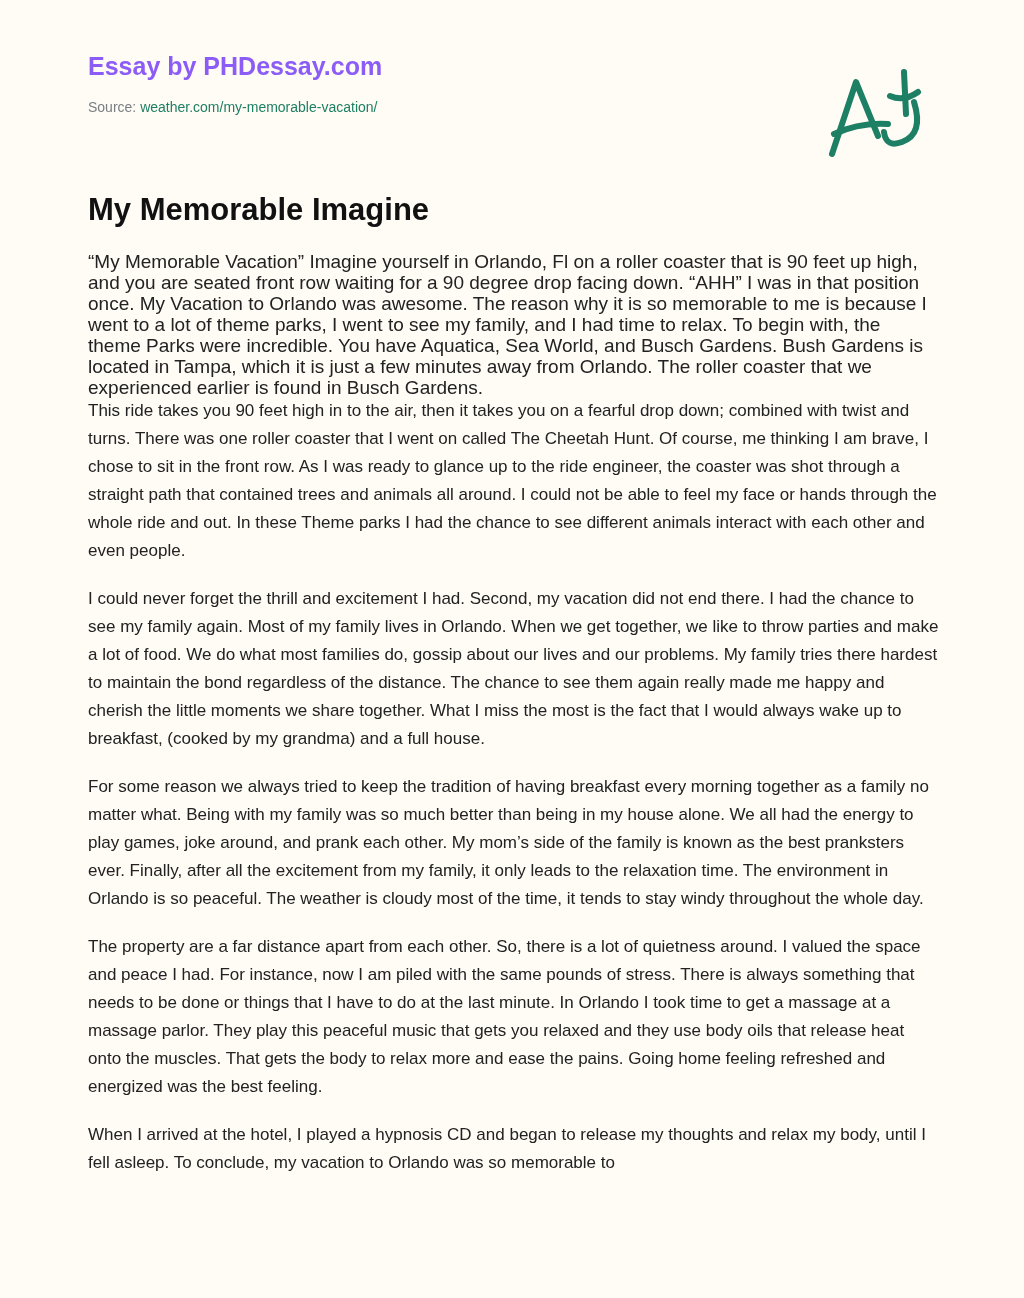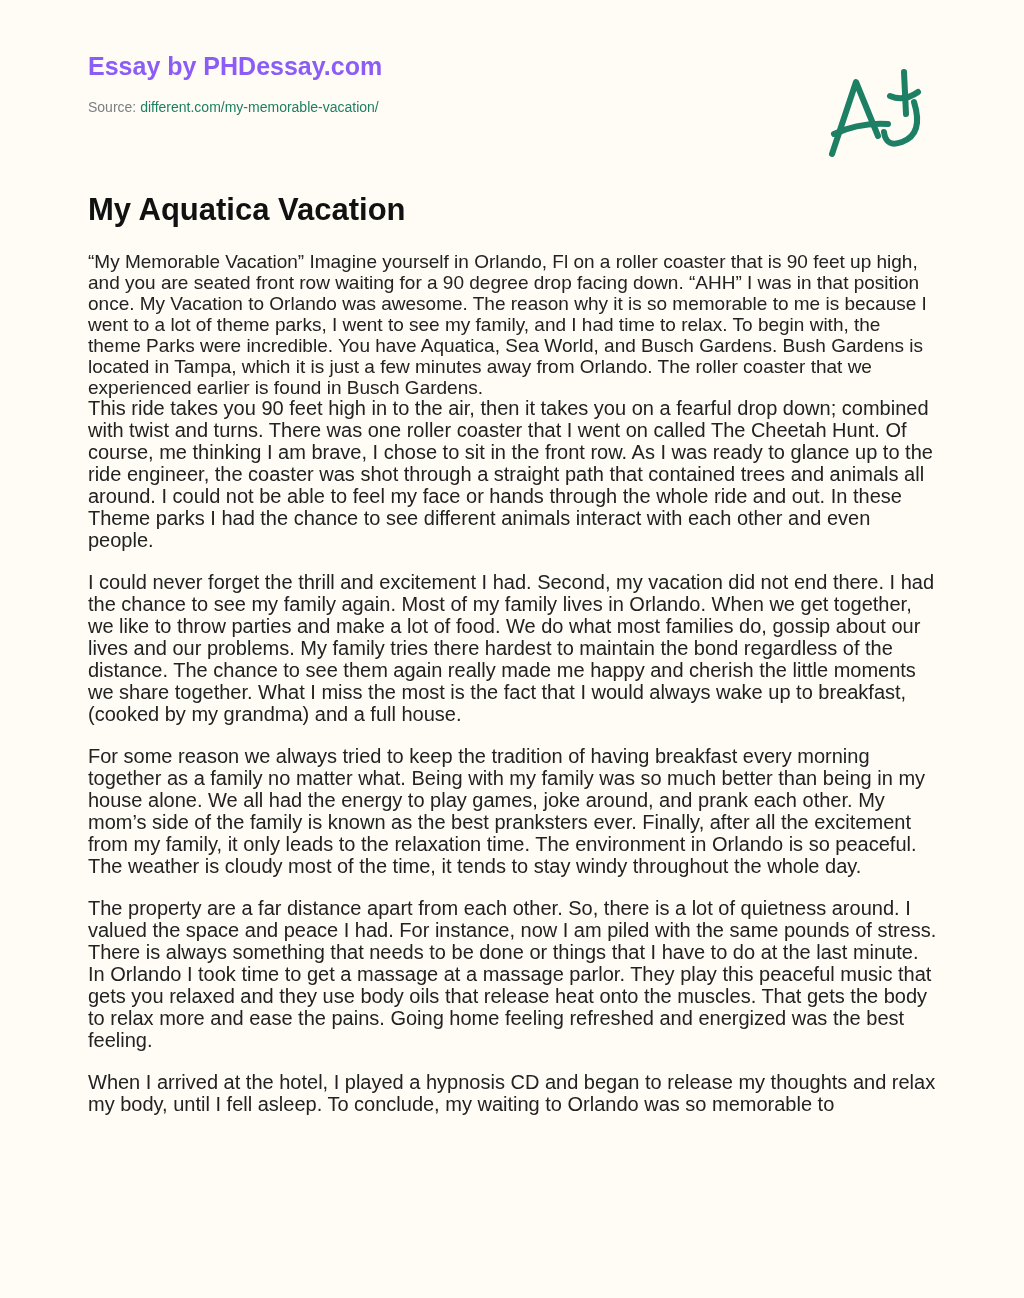--- a/index.html
+++ b/index.html
@@ -65,49 +65,49 @@
       margin: 0;
     }
     .body-text {
       position: absolute;
       left: 88px;
       top: 397px;
       width: 852px;
     }
     .body-text p {
       margin: 0 0 20px 0;
-      font-size: 20px;
-      line-height: 22px;
+      font-size: 17px;
+      line-height: 28px;
       color: #222;
     }
   </style>
 </head>
 <body>
 
 <div class="header">
   <h2 class="site-title">Essay by PHDessay.com</h2>
   <div class="source-line">
     <span>Source:</span>
-    <a class="source-link">different.com/my-memorable-vacation/</a>
+    <a class="source-link">weather.com/my-memorable-vacation/</a>
   </div>
 </div>
 
 <div class="logo">
   <svg width="110" height="100" viewBox="0 0 110 100" fill="none" stroke="#1d7f63" stroke-width="6" stroke-linecap="round" stroke-linejoin="round">
     <path d="M12 92 L36 20 L58 74"></path>
     <path d="M14 72 Q40 60 68 62"></path>
     <path d="M70 34 Q84 40 98 30"></path>
     <path d="M84 10 L86 52"></path>
     <path d="M94 40 Q104 72 82 80 Q66 86 64 70"></path>
   </svg>
 </div>
 
-<h1 class="page-title">My Aquatica Vacation</h1>
+<h1 class="page-title">My Memorable Imagine</h1>
 
 <p class="intro">“My Memorable Vacation” Imagine yourself in Orlando, Fl on a roller coaster that is 90 feet up high, and you are seated front row waiting for a 90 degree drop facing down. “AHH” I was in that position once. My Vacation to Orlando was awesome. The reason why it is so memorable to me is because I went to a lot of theme parks, I went to see my family, and I had time to relax. To begin with, the theme Parks were incredible. You have Aquatica, Sea World, and Busch Gardens. Bush Gardens is located in Tampa, which it is just a few minutes away from Orlando. The roller coaster that we experienced earlier is found in Busch Gardens.</p>
 
 <div class="body-text">
   <p>This ride takes you 90 feet high in to the air, then it takes you on a fearful drop down; combined with twist and turns. There was one roller coaster that I went on called The Cheetah Hunt. Of course, me thinking I am brave, I chose to sit in the front row. As I was ready to glance up to the ride engineer, the coaster was shot through a straight path that contained trees and animals all around. I could not be able to feel my face or hands through the whole ride and out. In these Theme parks I had the chance to see different animals interact with each other and even people.</p>
   <p>I could never forget the thrill and excitement I had. Second, my vacation did not end there. I had the chance to see my family again. Most of my family lives in Orlando. When we get together, we like to throw parties and make a lot of food. We do what most families do, gossip about our lives and our problems. My family tries there hardest to maintain the bond regardless of the distance. The chance to see them again really made me happy and cherish the little moments we share together. What I miss the most is the fact that I would always wake up to breakfast, (cooked by my grandma) and a full house.</p>
   <p>For some reason we always tried to keep the tradition of having breakfast every morning together as a family no matter what. Being with my family was so much better than being in my house alone. We all had the energy to play games, joke around, and prank each other. My mom’s side of the family is known as the best pranksters ever. Finally, after all the excitement from my family, it only leads to the relaxation time. The environment in Orlando is so peaceful. The weather is cloudy most of the time, it tends to stay windy throughout the whole day.</p>
   <p>The property are a far distance apart from each other. So, there is a lot of quietness around. I valued the space and peace I had. For instance, now I am piled with the same pounds of stress. There is always something that needs to be done or things that I have to do at the last minute. In Orlando I took time to get a massage at a massage parlor. They play this peaceful music that gets you relaxed and they use body oils that release heat onto the muscles. That gets the body to relax more and ease the pains. Going home feeling refreshed and energized was the best feeling.</p>
-  <p>When I arrived at the hotel, I played a hypnosis CD and began to release my thoughts and relax my body, until I fell asleep. To conclude, my waiting to Orlando was so memorable to</p>
+  <p>When I arrived at the hotel, I played a hypnosis CD and began to release my thoughts and relax my body, until I fell asleep. To conclude, my vacation to Orlando was so memorable to</p>
 </div>
 
 </body></html>

